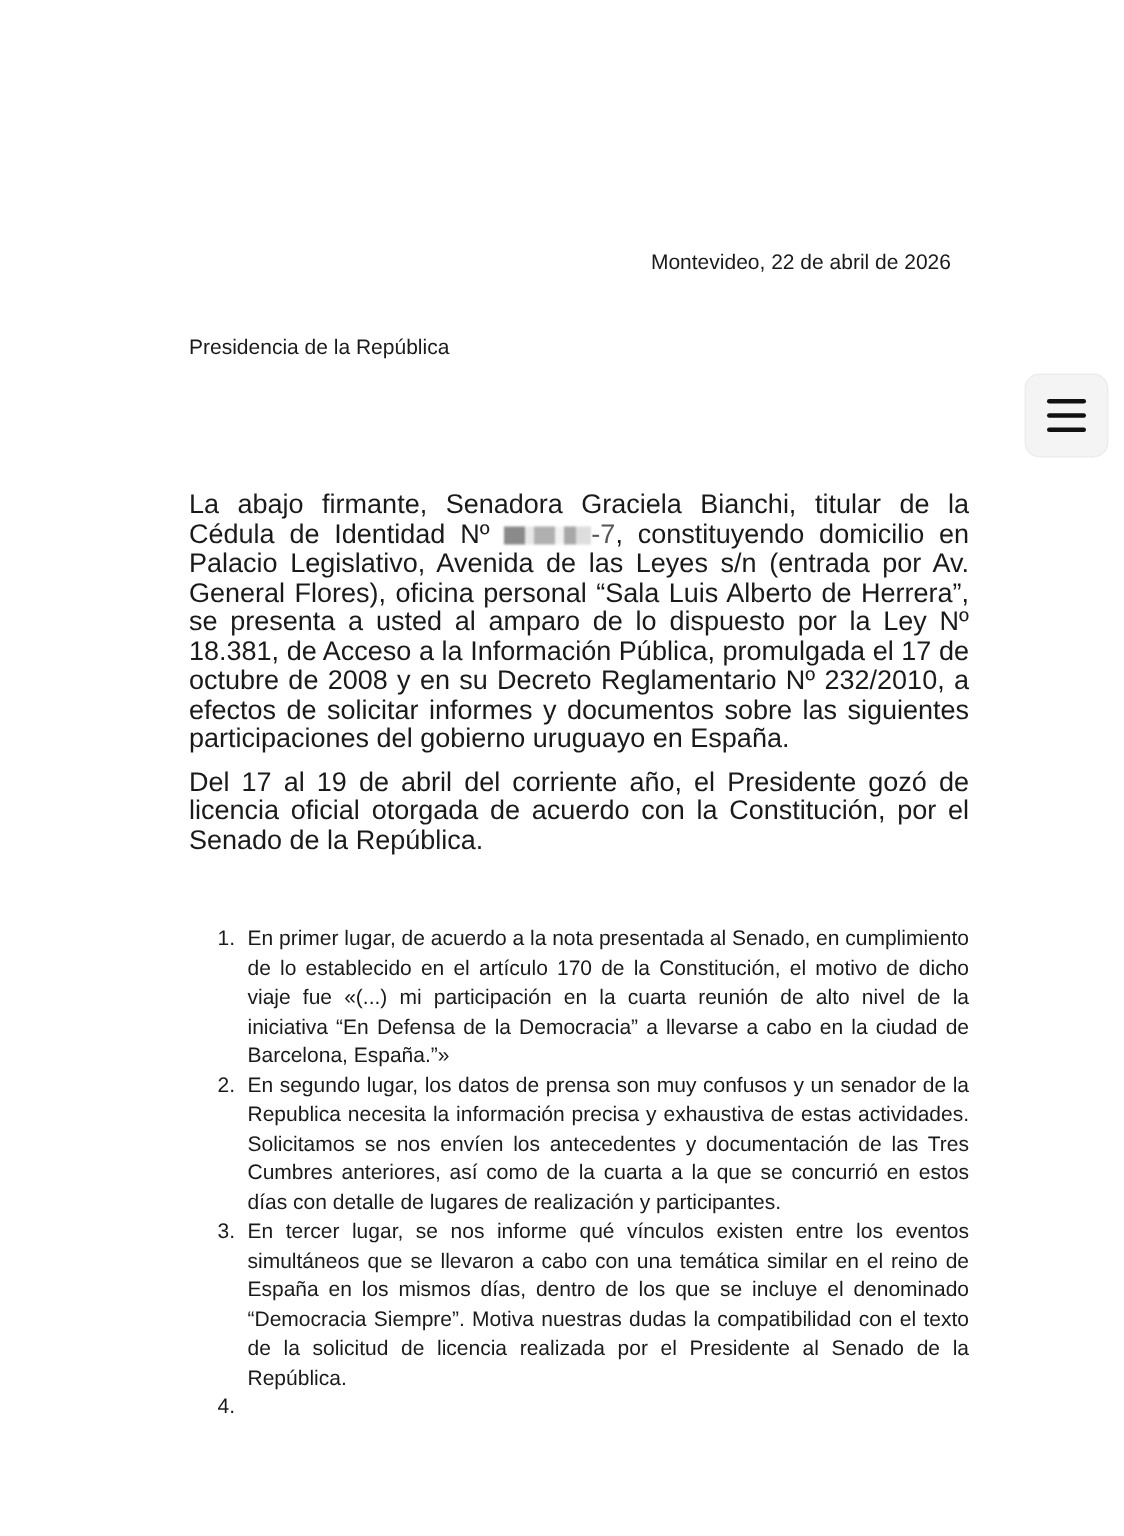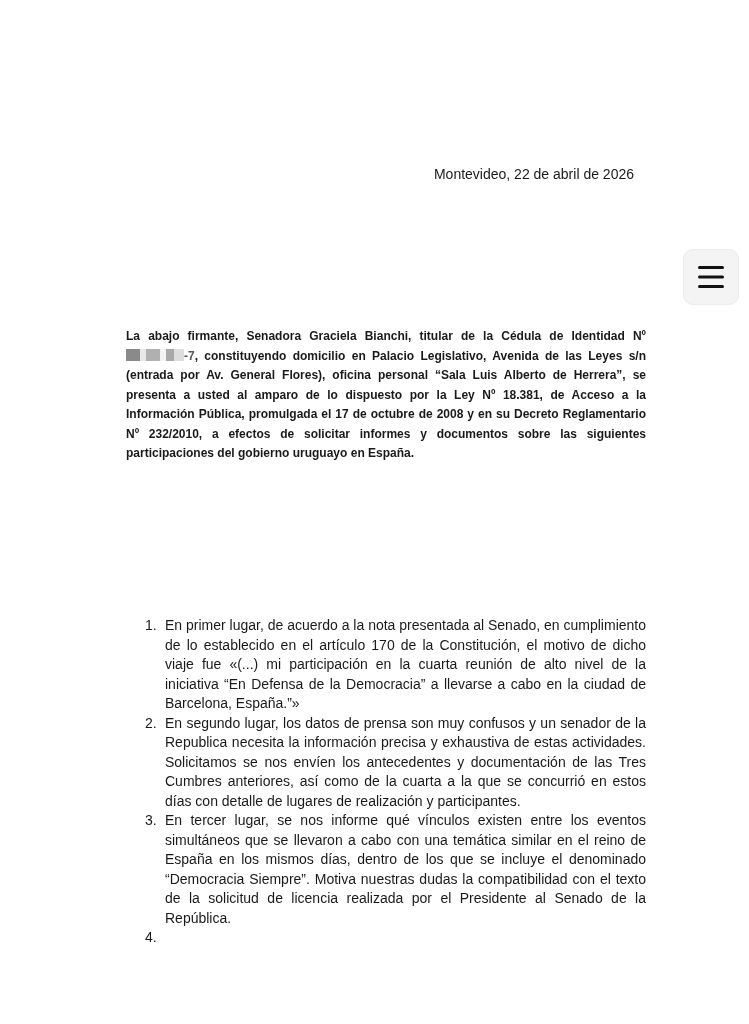--- a/index.html
+++ b/index.html
@@ -50,24 +50,23 @@
     align-items: center;
     justify-content: center;
     cursor: pointer;
   }
   .menu-button svg { display: block; }
   .body-text {
     position: absolute;
     left: 126px;
     top: 286px;
     width: 520px;
-    font-size: 12px;
+    font-size: 18px;
     line-height: 19.5px;
     text-align: justify;
-    font-weight: bold;
   }
   .body-text p {
     margin: 0 0 9px 0;
   }
   .redacted {
     display: inline-block;
     width: 58px;
     height: 12px;
     vertical-align: -1px;
     background: linear-gradient(90deg, #8a8a8a 0 14px, #e8e8e8 14px 20px, #b0b0b0 20px 34px, #f2f2f2 34px 40px, #a8a8a8 40px 48px, #ddd 48px 58px);
@@ -101,35 +100,37 @@
   }
 </style>
 </head>
 <body>
 
 <div class="page">
 
   <div class="date">Montevideo, 22 de abril de 2026</div>
 
   <div class="addressee">
+    <div>Presidencia de la República</div>
   </div>
 
   <div class="menu-button">
     <svg width="28" height="26" viewBox="0 0 28 26">
       <rect x="1" y="2" width="26" height="3" rx="1.5" fill="#111"></rect>
       <rect x="1" y="11.5" width="26" height="3" rx="1.5" fill="#111"></rect>
       <rect x="1" y="21" width="26" height="3" rx="1.5" fill="#111"></rect>
     </svg>
   </div>
 
   <div class="body-text">
     <p>
       <span>La abajo firmante, Senadora Graciela Bianchi, titular de la Cédula de Identidad Nº</span>
       <span class="redacted"></span><span class="blurred">-7</span><span>, constituyendo domicilio en Palacio Legislativo, Avenida de las Leyes s/n (entrada por Av. General Flores), oficina personal “Sala Luis Alberto de Herrera”, se presenta a usted al amparo de lo dispuesto por la Ley Nº 18.381, de Acceso a la Información Pública, promulgada el 17 de octubre de 2008 y en su Decreto Reglamentario Nº 232/2010, a efectos de solicitar informes y documentos sobre las siguientes participaciones del gobierno uruguayo en España.</span>
     </p>
+    <p>Del 17 al 19 de abril del corriente año, el Presidente gozó de licencia oficial otorgada de acuerdo con la Constitución, por el Senado de la República.</p>
   </div>
 
   <ol class="list">
     <li>
       <span class="num">1.</span>
       <span>En primer lugar, de acuerdo a la nota presentada al Senado, en cumplimiento de lo establecido en el artículo 170 de la Constitución, el motivo de dicho viaje fue «(...) mi participación en la cuarta reunión de alto nivel de la iniciativa “En Defensa de la Democracia” a llevarse a cabo en la ciudad de Barcelona, España.”»</span>
     </li>
     <li>
       <span class="num">2.</span>
       <span>En segundo lugar, los datos de prensa son muy confusos y un senador de la Republica necesita la información precisa y exhaustiva de estas actividades. Solicitamos se nos envíen los antecedentes y documentación de las Tres Cumbres anteriores, así como de la cuarta a la que se concurrió en estos días con detalle de lugares de realización y participantes.</span>

